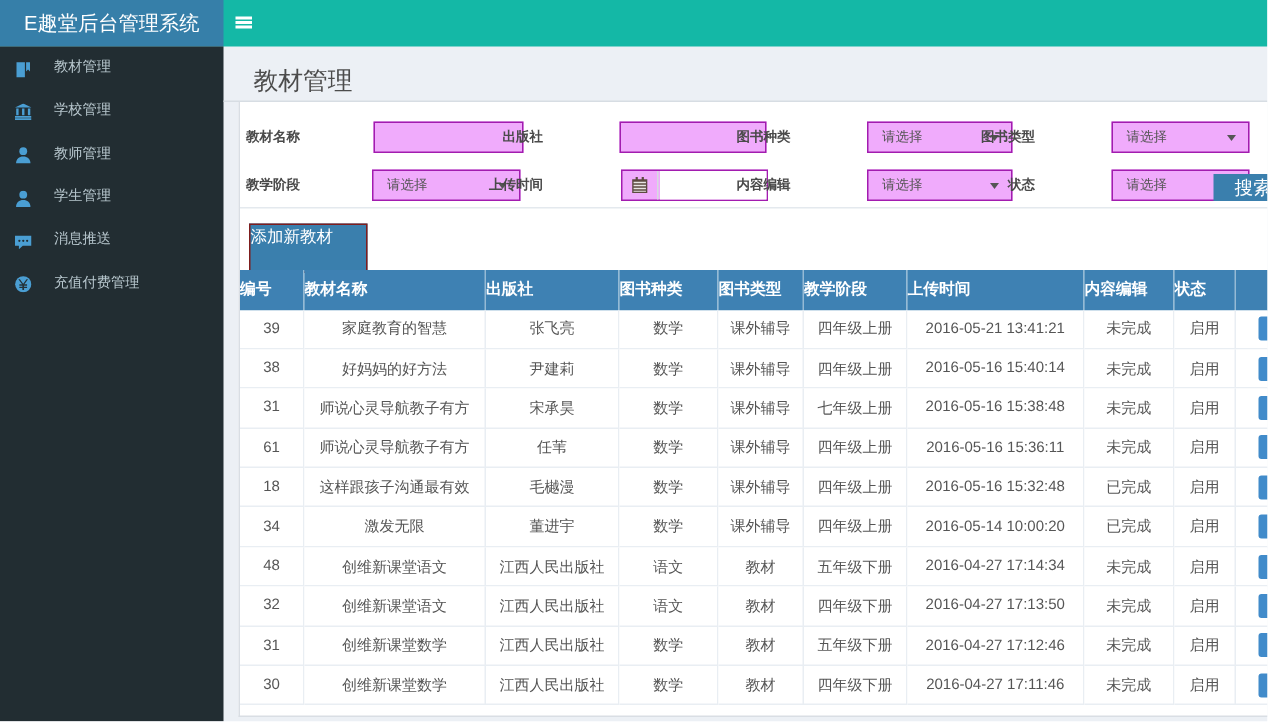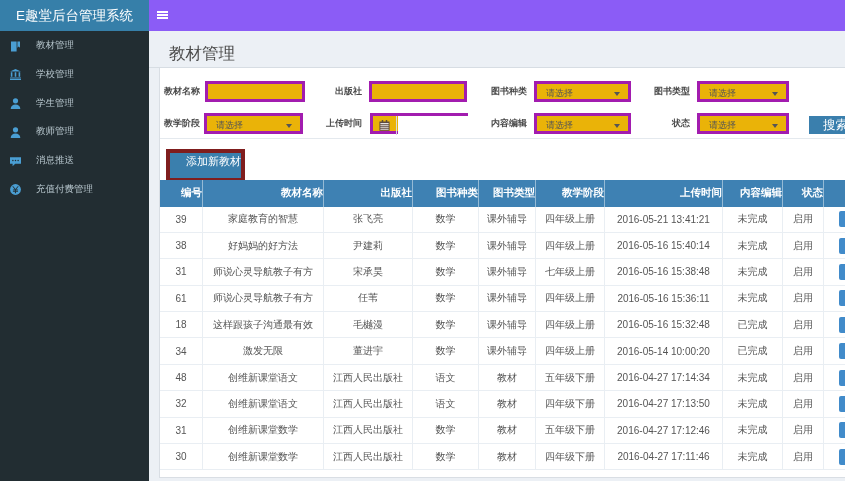--- a/index.html
+++ b/index.html
@@ -1,21 +1,21 @@
 <!DOCTYPE html>
 <html><head>
 <meta charset="utf-8">
 <style>
   * { margin:0; padding:0; box-sizing:border-box; }
   html,body { width:845px; height:481px; overflow:hidden; }
   body { font-family:"Liberation Sans", sans-serif; }
   .app { position:relative; width:845px; height:481px; overflow:hidden; background:#ecf0f5; }
 
   
-  .navbar { position:absolute; left:0; top:0; width:845px; height:31px; background:#8b5cf6; }
+  .navbar { position:absolute; left:0; top:0; width:845px; height:31px; background:#14b8a6; }
   .logo { position:absolute; left:0; top:0; width:149px; height:31px; background:#367fa9;
           color:#fff; font-size:13.5px; line-height:31px; text-align:center; white-space:nowrap; }
   .hamburger { position:absolute; left:157px; top:11px; width:11px; height:9px; cursor:pointer; }
   .hamburger i { display:block; width:11px; height:1.8px; background:#fff; margin-bottom:1.4px; }
 
   
   .sidebar { position:absolute; left:0; top:31px; width:149px; height:450px; background:#222d32; }
   .sidebar ul { list-style:none; }
   .sidebar li { position:relative; height:28.8px; line-height:28.8px; cursor:pointer; }
   .sidebar li .mi { position:absolute; left:10px; top:9.5px; width:11px; height:11px; }
@@ -27,21 +27,21 @@
                     border-bottom:1px solid #d7dde3; }
   .page-title { position:absolute; left:20px; top:12px; font-size:16.5px; font-weight:normal; color:#4c4c4c; white-space:nowrap; }
 
   .box { position:absolute; left:159px; top:68px; width:746px; height:410px;
          background:#fff; border:1px solid #d9dee4; border-top:none; }
 
   
   .filter { position:absolute; left:0; top:0; width:744px; height:71px; border-bottom:1px solid #e4e9ee; background:#fff; }
   .lab { position:absolute; height:21px; line-height:21px; text-align:right; font-size:9px; font-weight:bold;
          color:#4a4a4a; white-space:nowrap; }
-  .fld { position:absolute; height:21px; background:#eab308; border:3px solid #a21caf; }
+  .fld { position:absolute; height:21px; background:#f0abfc; border:1px solid #a21caf;margin-left:44px; }
   .row1 { top:13px; } .row2 { top:45px; }
   .l1 { left:0; width:40px; } .l2 { left:140px; width:62px; } .l3 { left:300px; width:67px; } .l4 { left:460px; width:70px; }
   .f1 { left:45px;  width:100px; }
   .f2 { left:209px; width:98px; }
   .f3 { left:374px; width:97px; }
   .f4 { left:537px; width:92px; }
   .f5 { left:44px;  width:99px; }
   .f6 { left:210px; width:98px; }
   .f7 { left:374px; width:97px; }
   .f8 { left:537px; width:92px; }
@@ -49,28 +49,28 @@
   .sel .ph { position:absolute; left:9px; top:0; line-height:19px; font-size:9px; color:#555; }
   .sel .caret { position:absolute; right:8px; top:8px; width:0; height:0;
                 border-left:3.5px solid transparent; border-right:3.5px solid transparent; border-top:4px solid #555; }
   .dategrp .addon { position:absolute; left:0; top:0; width:24px; height:19px; border-right:1px solid #d6dbe0;
                     text-align:center; }
   .dategrp .addon svg { margin-top:4px; }
   .btn-search { position:absolute; left:649px; top:48px; width:62px; height:18px; background:#3a7fad;
                 color:#fff; font-size:12.5px; line-height:18px; padding-left:14px; cursor:pointer; white-space:nowrap; }
 
   
-  .btn-add { position:absolute; left:6px; top:81px; width:79px; height:33px; background:#3a7fad; border:4px solid #7f1d1d;
-             color:#fff; font-size:11px; text-align:right; line-height:16px; cursor:pointer; white-space:nowrap; }
+  .btn-add { position:absolute; left:6px; top:81px; width:79px; height:33px; background:#3a7fad; border:1px solid #7f1d1d;
+             color:#fff; font-size:11px; text-align:left; line-height:16px; cursor:pointer; white-space:nowrap; }
 
   
   table { position:absolute; left:0; top:112px; width:744px; table-layout:fixed;
           border-collapse:separate; border-spacing:0; }
   th { background:#3e81b3; color:#fff; font-size:10.5px; font-weight:bold; height:26.5px;
-       border-right:1px solid rgba(255,255,255,0.45); text-align:right; white-space:nowrap; overflow:hidden; }
+       border-right:1px solid rgba(255,255,255,0.45); text-align:left; white-space:nowrap; overflow:hidden; }
   th:last-child { border-right:none; }
   td { height:26.4px; font-size:10px; color:#555; text-align:center; white-space:nowrap; overflow:hidden;
        border-bottom:1px solid #e9eef3; border-right:1px solid #e9eef3; background:#fff; }
   td:last-child { border-right:none; }
   .rowbtn { display:inline-block; width:50px; height:16px; background:#418bca; border-radius:2px;
             vertical-align:middle; cursor:pointer; }
 </style>
 </head>
 <body>
 
@@ -103,30 +103,30 @@
           </span>
           <span class="ml">学校管理</span>
         </li>
         <li>
           <span class="mi">
             <svg viewBox="0 0 11 11">
               <circle fill="#4a9ed3" cx="5.5" cy="2.8" r="2.6"></circle>
               <path fill="#4a9ed3" d="M0.7 11c0-3 2.1-4.6 4.8-4.6S10.3 8 10.3 11z"></path>
             </svg>
           </span>
-          <span class="ml">学生管理</span>
+          <span class="ml">教师管理</span>
         </li>
         <li>
           <span class="mi">
             <svg viewBox="0 0 11 11">
               <circle fill="#4a9ed3" cx="5.5" cy="2.8" r="2.6"></circle>
               <path fill="#4a9ed3" d="M0.7 11c0-3 2.1-4.6 4.8-4.6S10.3 8 10.3 11z"></path>
             </svg>
           </span>
-          <span class="ml">教师管理</span>
+          <span class="ml">学生管理</span>
         </li>
         <li>
           <span class="mi">
             <svg viewBox="0 0 11 11">
               <path fill="#4a9ed3" d="M0 1.2h11v6.6H5.2L2.6 10.2V7.8H0z"></path>
               <circle fill="#222d32" cx="2.9" cy="4.5" r="0.75"></circle>
               <circle fill="#222d32" cx="5.5" cy="4.5" r="0.75"></circle>
               <circle fill="#222d32" cx="8.1" cy="4.5" r="0.75"></circle>
             </svg>
           </span>

